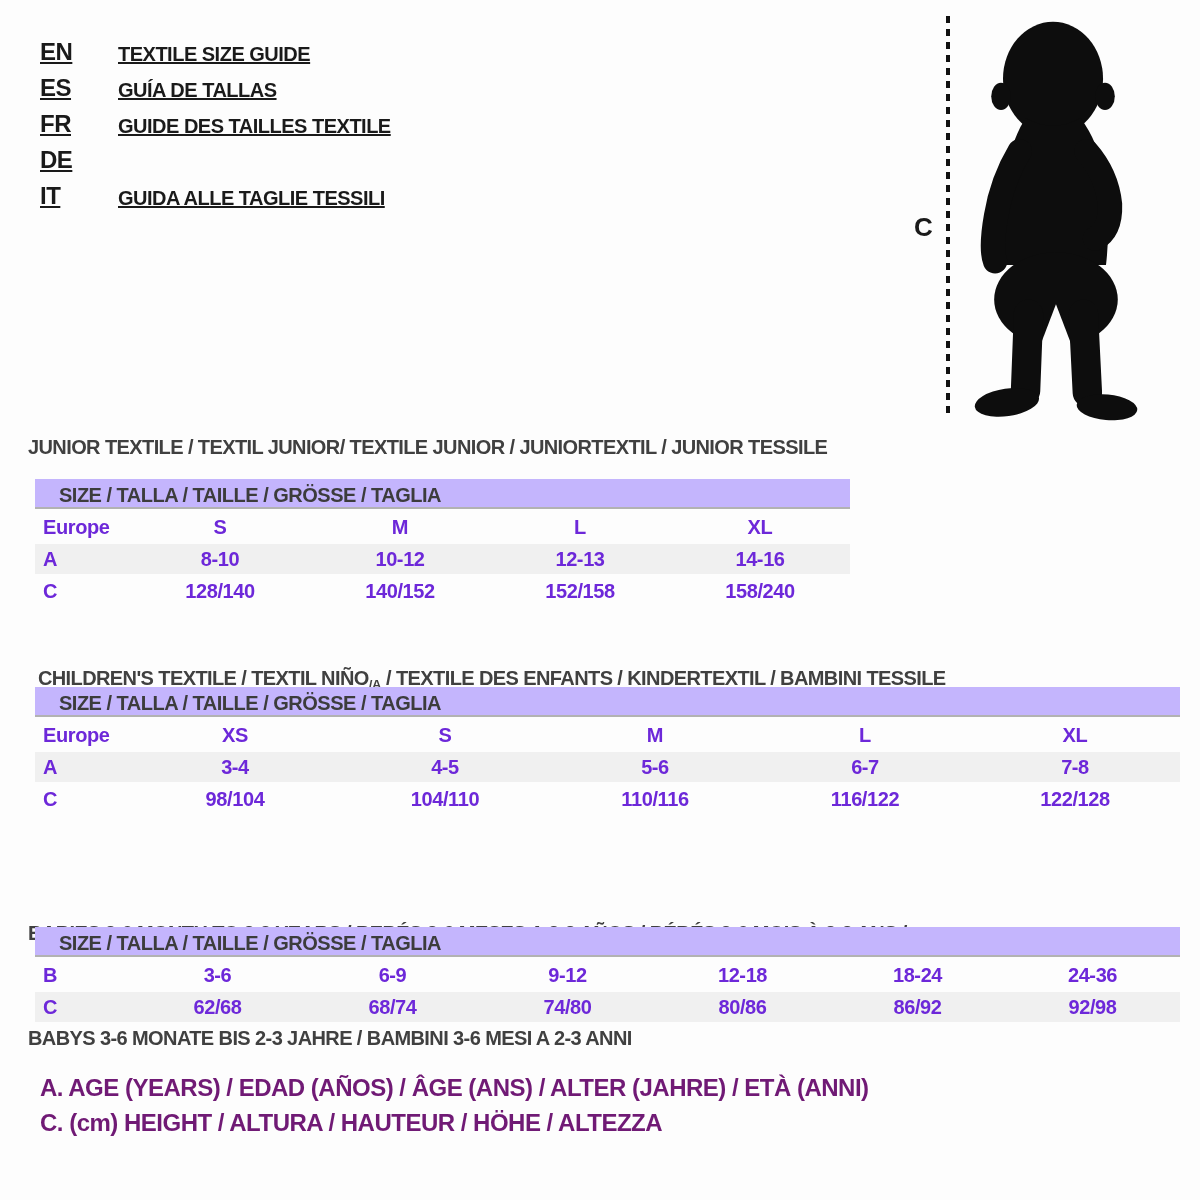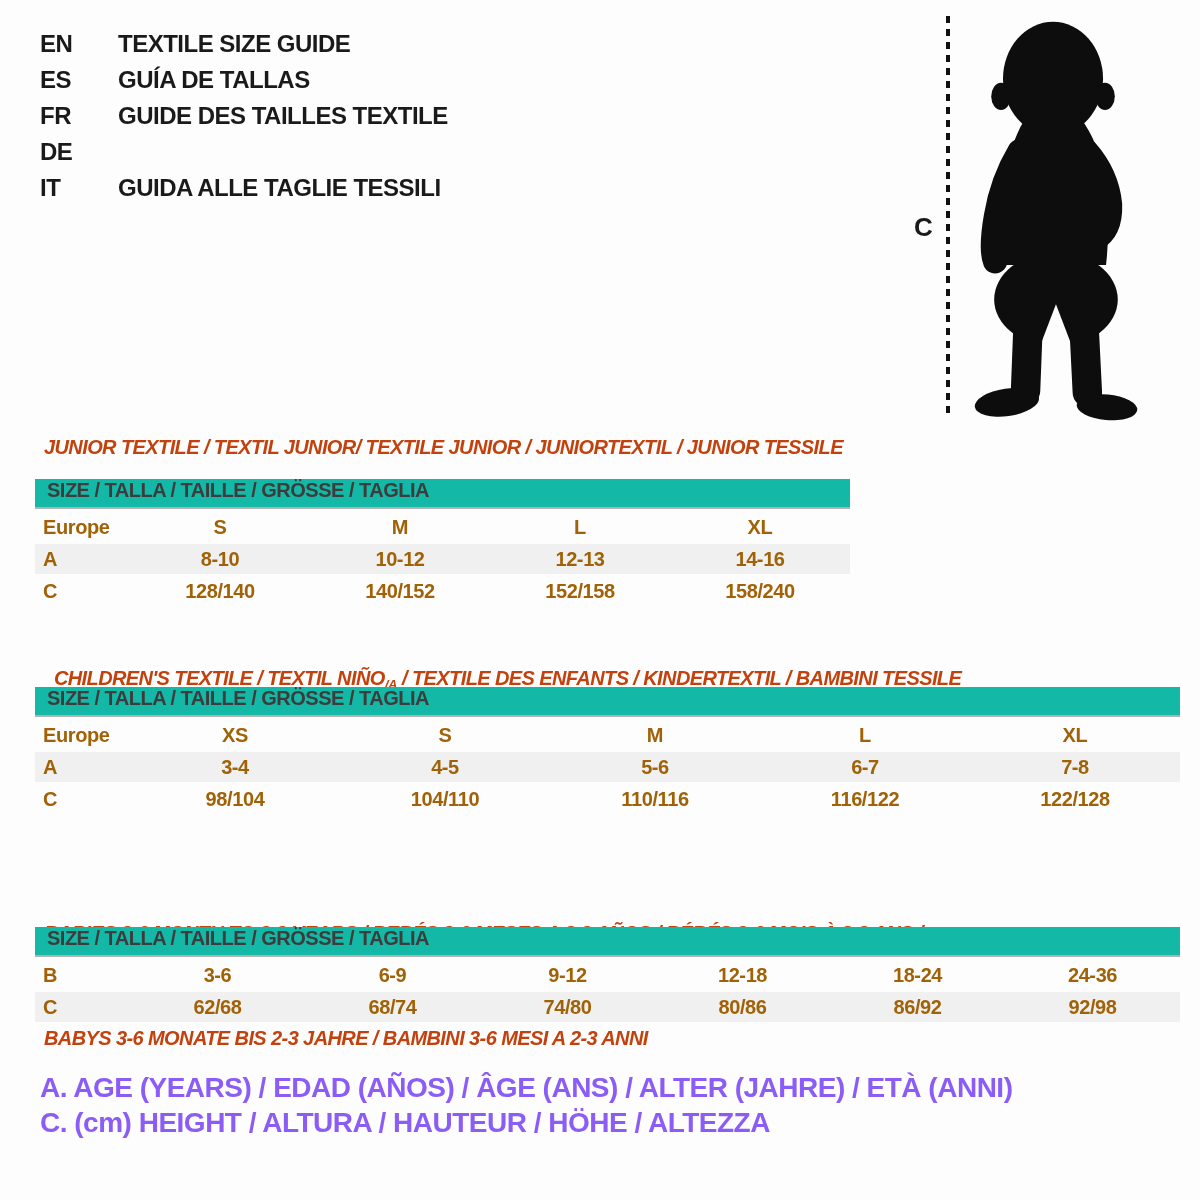--- a/index.html
+++ b/index.html
@@ -8,53 +8,53 @@
     position: relative;
     background: #fdfdfd;
     font-family: "Liberation Sans", sans-serif;
     font-weight: 700;
     color: #1a1a1a;
     overflow: hidden;
   }
 
   
   .lang-block { position: absolute; left: 40px; top: 30px; }
-  .lang-row { display: flex; height: 36px; align-items: flex-start; }
+  .lang-row { display: flex; height: 36px; align-items: flex-end; text-decoration: underline; }
   .lang-code { width: 78px; font-size: 24px; letter-spacing: -0.5px; }
-  .lang-label { font-size: 24px; letter-spacing: -0.5px; white-space: pre; }
+  .lang-label { font-size: 20px; letter-spacing: -0.5px; white-space: pre; }
 
   
   .figure-area { position: absolute; left: 900px; top: 0; width: 300px; height: 430px; }
   .c-label { position: absolute; left: 14px; top: 212px; font-size: 26px; }
   .dash-line {
     position: absolute; left: 46px; top: 16px; width: 4px; height: 400px;
     background-image: repeating-linear-gradient(to bottom, #111 0px, #111 7px, transparent 7px, transparent 13px);
   }
   .silhouette { position: absolute; left: 60px; top: 12px; }
 
   
-  .sec-title { position: absolute; left: 44px; font-size: 20px; letter-spacing: -0.6px; color: #c2410c; white-space: pre; font-style: italic; }
+  .sec-title { position: absolute; left: 28px; font-size: 20px; letter-spacing: -0.6px; color: #404040; white-space: pre; }
   .sec-title .subscript { font-size: 13px; position: relative; top: 4px; letter-spacing: -0.3px; }
   .sec-title-multiline { line-height: 35px; }
 
   
   .size-table { position: absolute; left: 35px; }
   .t-head {
-    height: 30px; background: #14b8a6; border-bottom: 2px solid #b2b2b2;
-    display: flex; align-items: flex-start; padding-left: 12px; margin-bottom: 3px;
+    height: 30px; background: #c4b5fd; border-bottom: 2px solid #b2b2b2;
+    display: flex; align-items: flex-end; padding-left: 24px; margin-bottom: 3px;
     font-size: 20px; letter-spacing: -0.5px; color: #3c3c3c;
   }
-  .t-row { display: flex; height: 30px; align-items: center; margin-bottom: 2px; font-size: 20px; letter-spacing: -0.4px; color: #a16207; }
+  .t-row { display: flex; height: 30px; align-items: center; margin-bottom: 2px; font-size: 20px; letter-spacing: -0.4px; color: #6d28d9; }
   .t-row.shaded { background: #f0f0f0; }
   .t-label { width: 95px; padding-left: 8px; }
   .t-cell { flex: 1; text-align: center; }
 
   
   .legend { position: absolute; left: 40px; top: 1070px; }
-  .legend-line { height: 35px; font-size: 28px; letter-spacing: -0.5px; color: #8b5cf6; display: flex; align-items: center; white-space: pre; }
+  .legend-line { height: 35px; font-size: 24px; letter-spacing: -0.5px; color: #701a75; display: flex; align-items: center; white-space: pre; }
 
   
   #junior-title   { top: 436px; }
   #junior-table   { top: 479px; width: 815px; }
   #children-title { top: 644px; text-align: right; }
   #children-table { top: 687px; width: 1145px; }
   #babies-title   { top: 846px; }
   #babies-table   { top: 927px; width: 1145px; }
 </style>
 </head>

